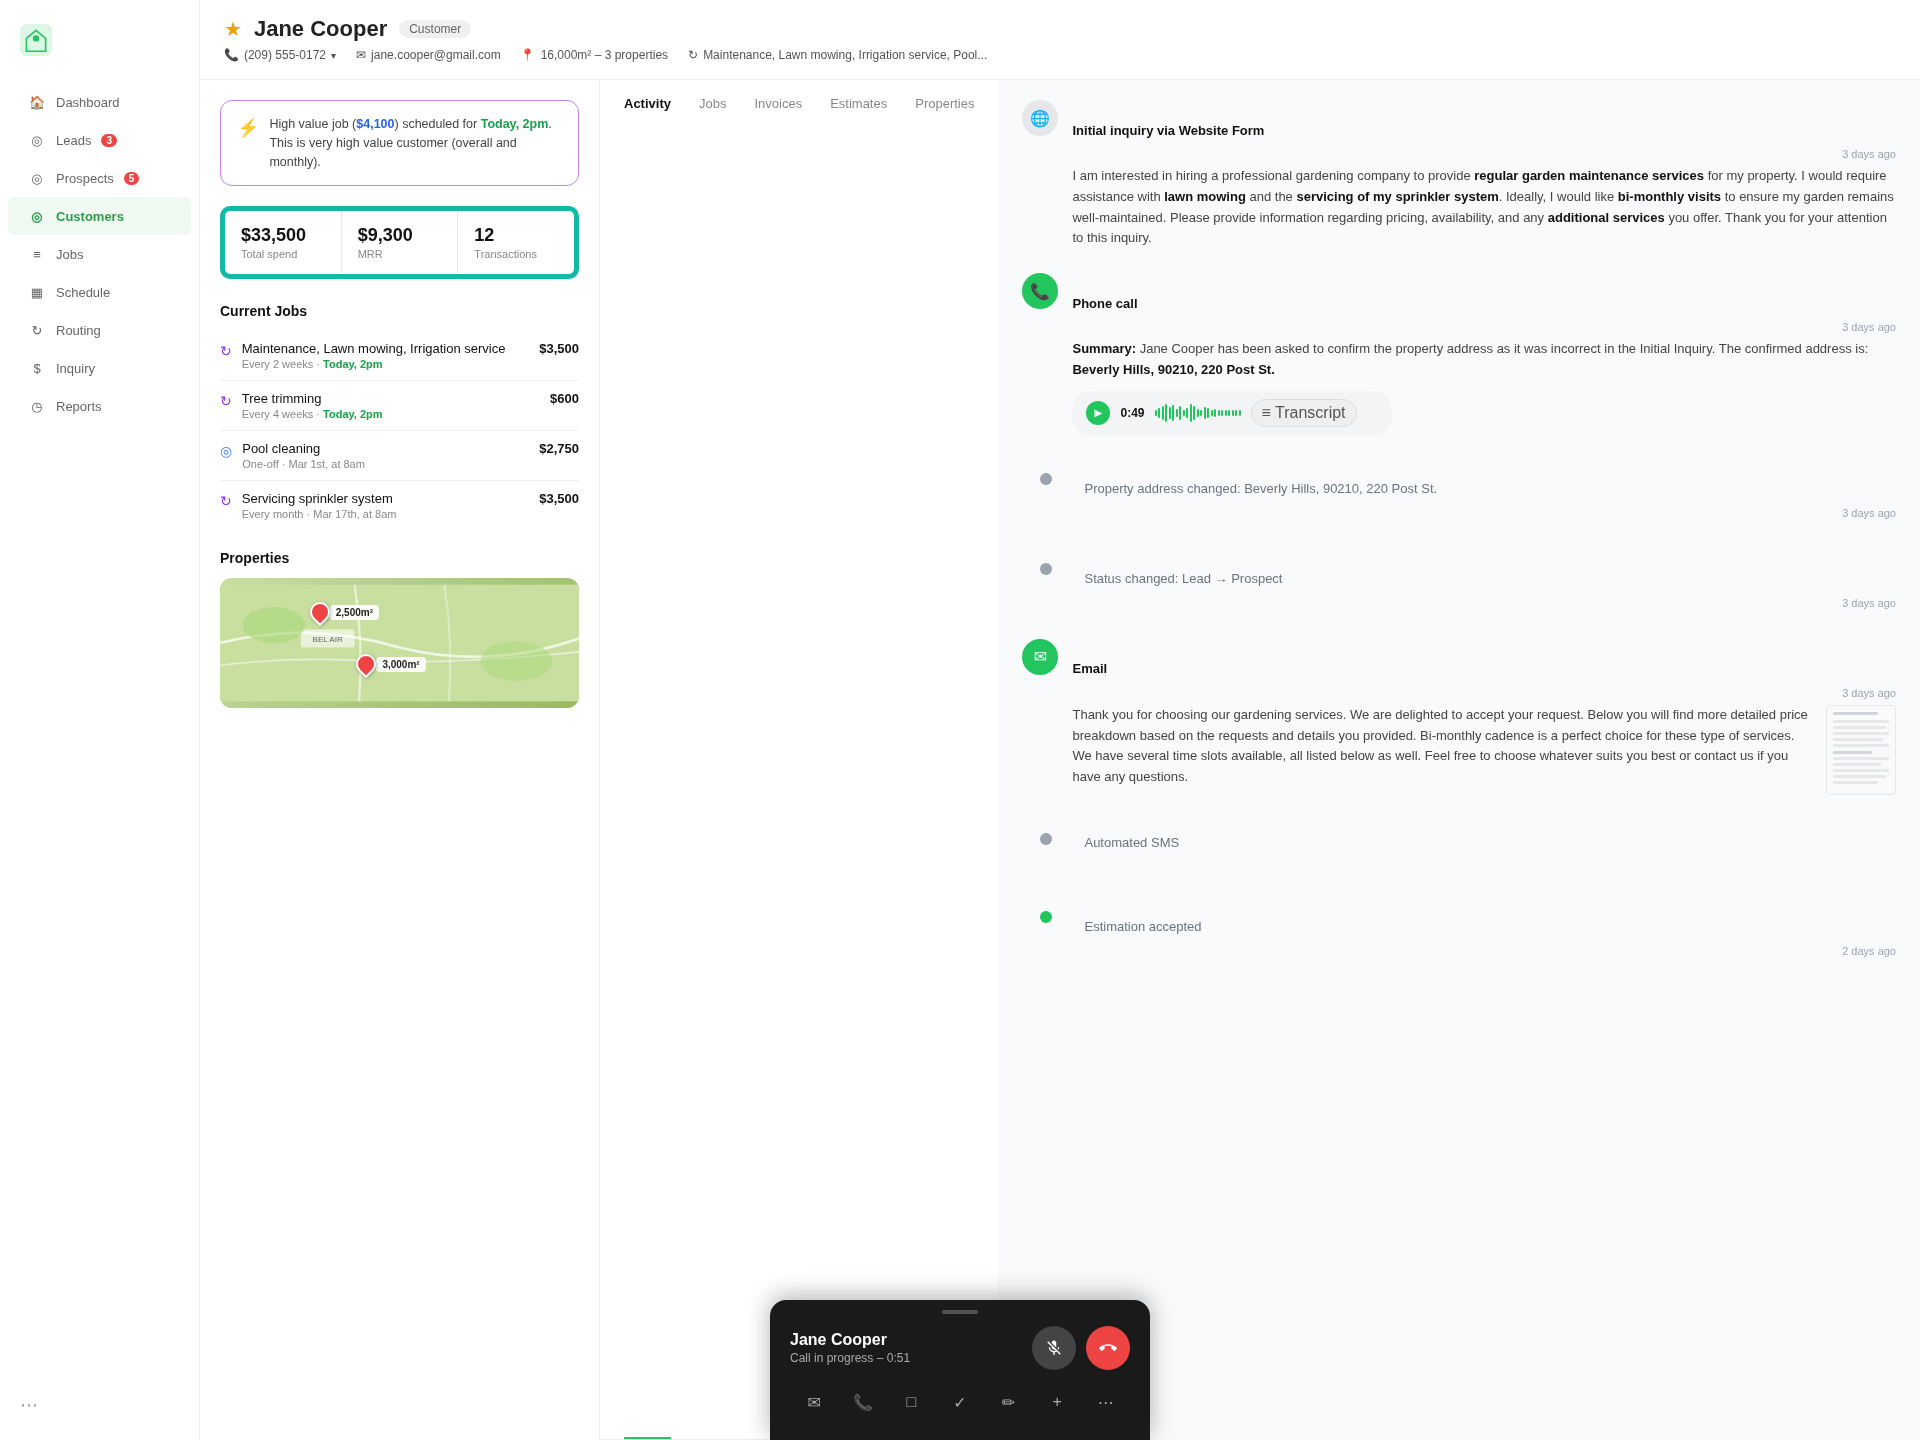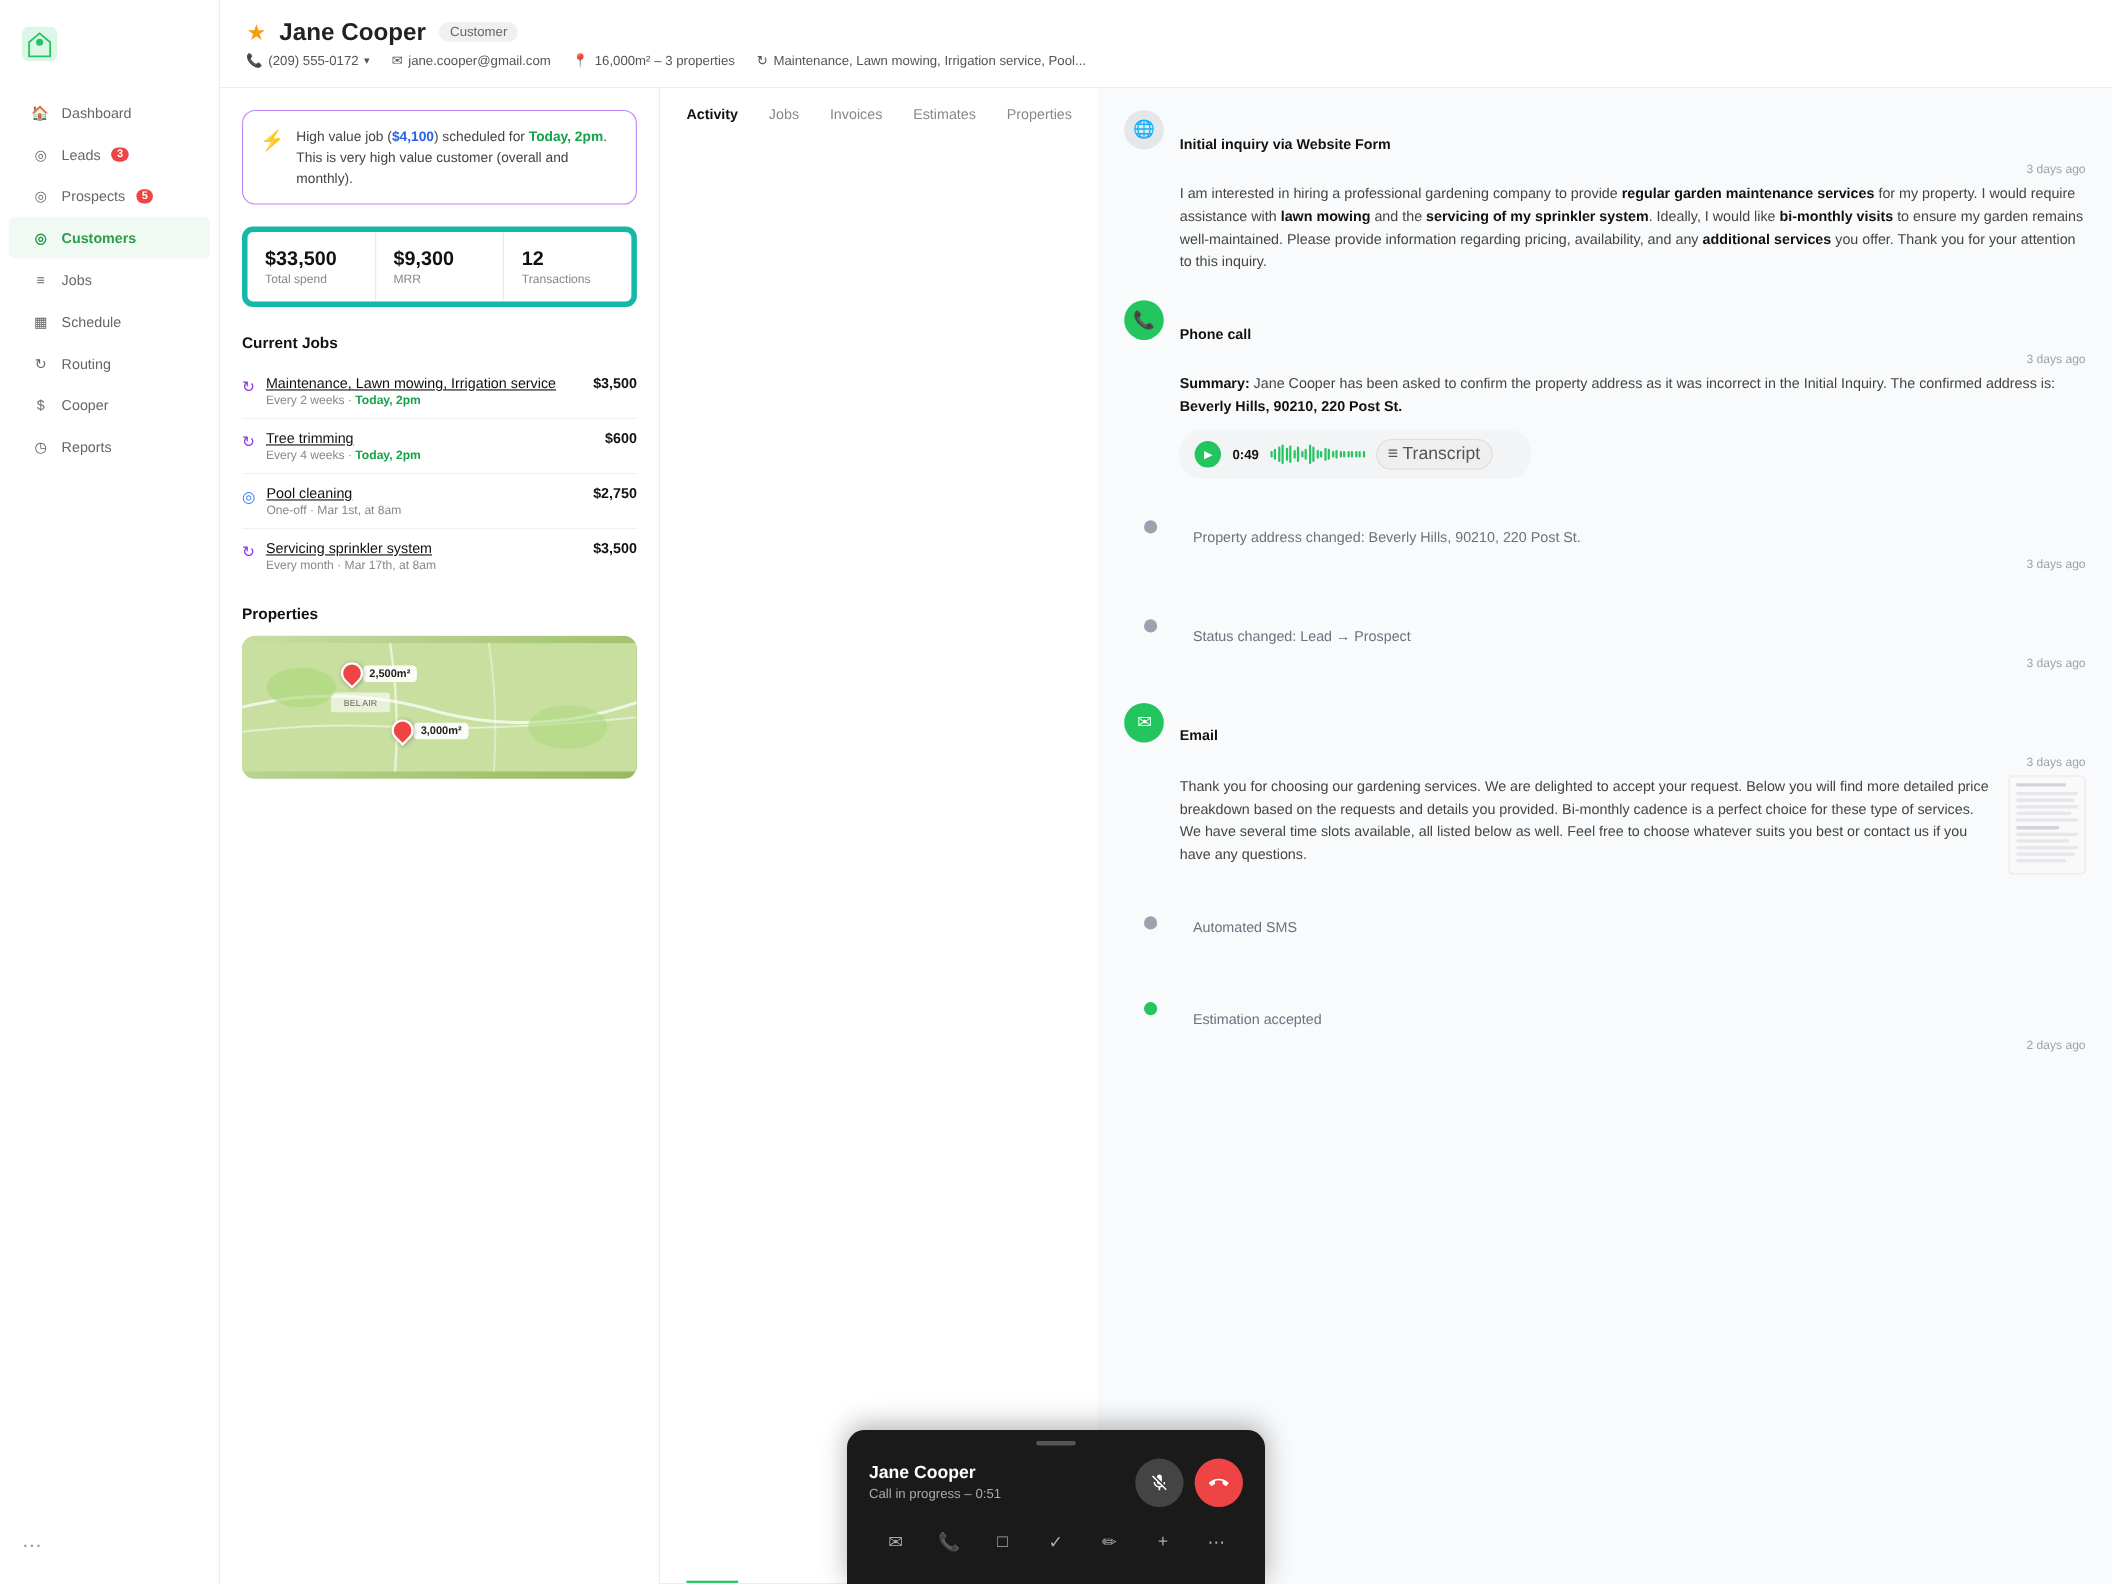--- a/index.html
+++ b/index.html
@@ -49,21 +49,21 @@
 
     
     .section-title { font-size: 14px; font-weight: 700; margin-bottom: 12px; color: #111; }
 
     
     .job-item { display: flex; justify-content: space-between; align-items: flex-start; padding: 10px 0; border-bottom: 1px solid #f0f0f0; }
     .job-item:last-child { border-bottom: none; }
     .job-left { display: flex; align-items: flex-start; gap: 10px; }
     .job-icon { color: #9333ea; margin-top: 2px; font-size: 14px; }
     .job-icon-blue { color: #3b82f6; margin-top: 2px; font-size: 14px; }
-    .job-name { font-size: 13px; font-weight: 500; color: #111; text-decoration: underline; }
+    .job-name { font-size: 13px; font-weight: 500; color: #111; }
     .job-schedule { font-size: 11px; color: #888; margin-top: 2px; }
     .job-schedule .today { color: #16a34a; font-weight: 600; }
     .job-price { font-size: 13px; font-weight: 700; color: #111; }
 
     
     .map-container { border-radius: 12px; overflow: hidden; height: 130px; background: #d4e8c2; position: relative; margin-top: 12px; }
     .map-placeholder { width: 100%; height: 100%; background: linear-gradient(135deg, #c8dfa0 0%, #b8d090 30%, #a8c878 60%, #98b860 100%); position: relative; overflow: hidden; }
     .map-roads { position: absolute; inset: 0; }
     .map-pin { position: absolute; display: flex; flex-direction: row; align-items: center; }
     .map-pin .pin-dot { width: 20px; height: 20px; background: #ef4444; border-radius: 50% 50% 50% 0; transform: rotate(-45deg); border: 2px solid #fff; box-shadow: 0 1px 4px rgba(0,0,0,0.3); }
@@ -155,21 +155,21 @@
   <div class="sidebar-item">
     <span class="icon">▦</span>
     <span>Schedule</span>
   </div>
   <div class="sidebar-item">
     <span class="icon">↻</span>
     <span>Routing</span>
   </div>
   <div class="sidebar-item">
     <span class="icon">$</span>
-    <span>Cooper</span>
+    <span>Inquiry</span>
   </div>
   <div class="sidebar-item">
     <span class="icon">◷</span>
     <span>Reports</span>
   </div>
 
   <div class="sidebar-bottom">⋯</div>
 </nav>
 
 <div id="main">

